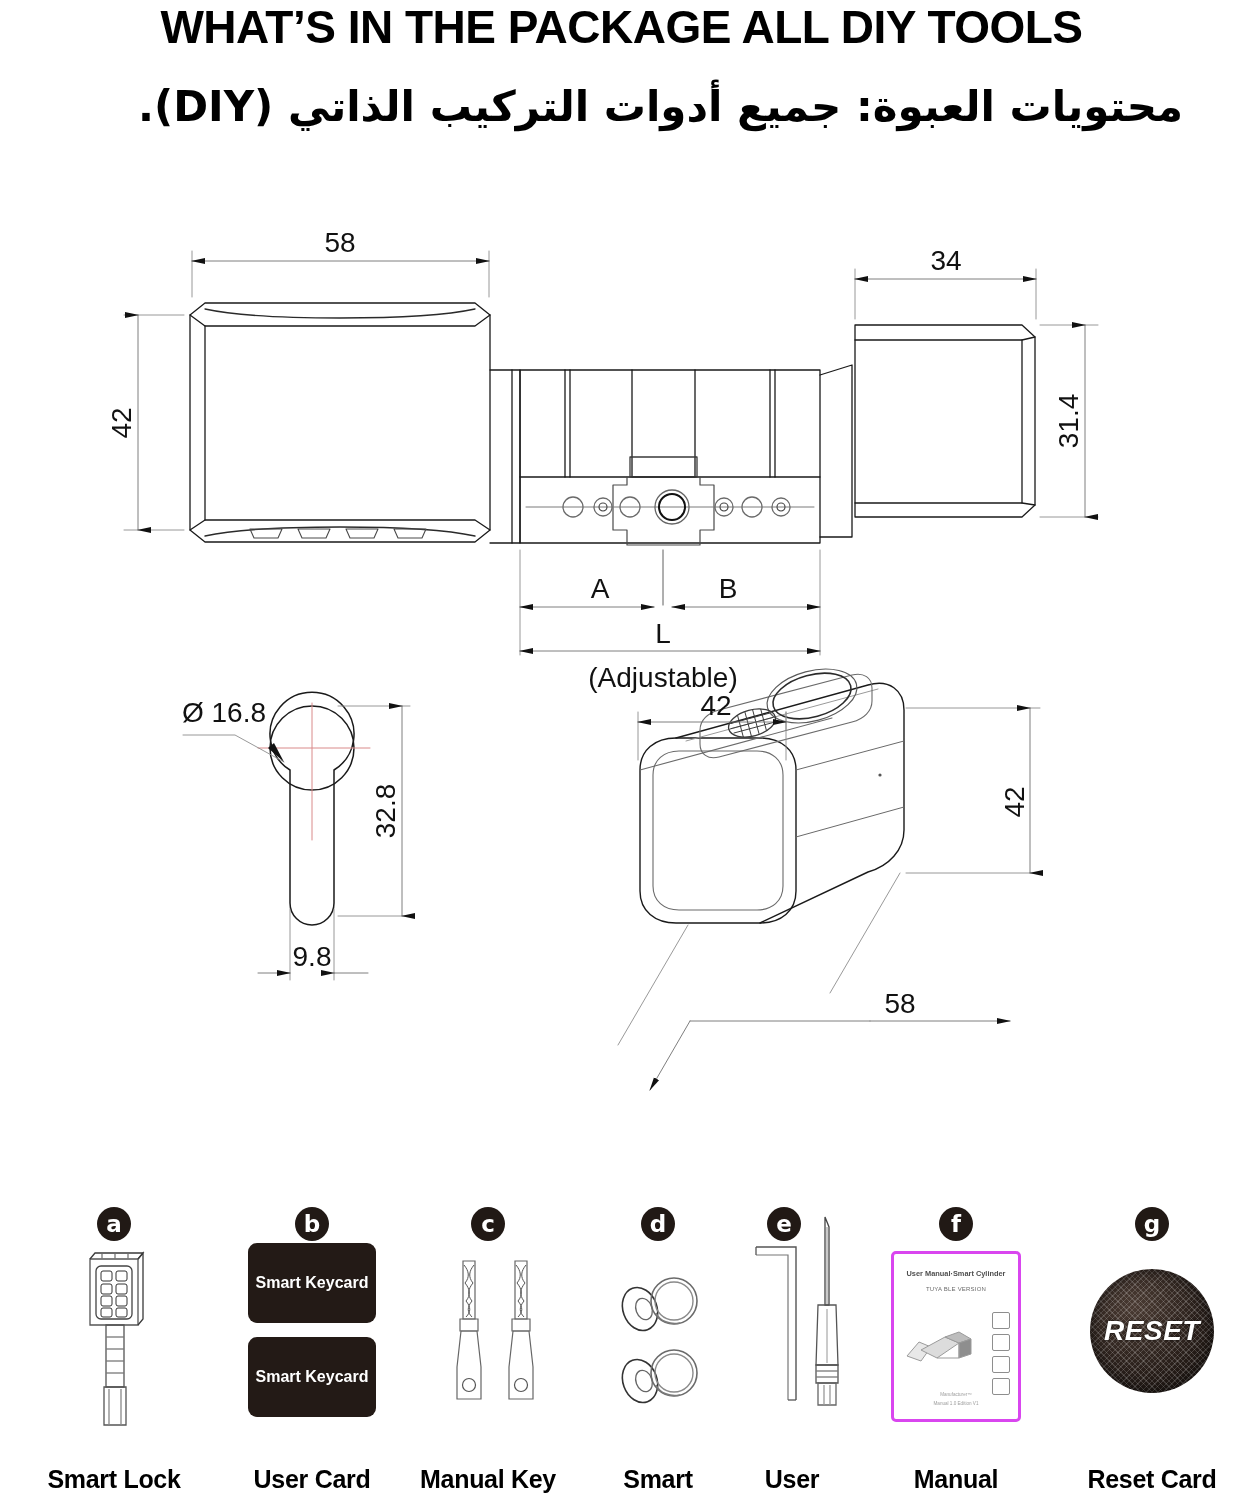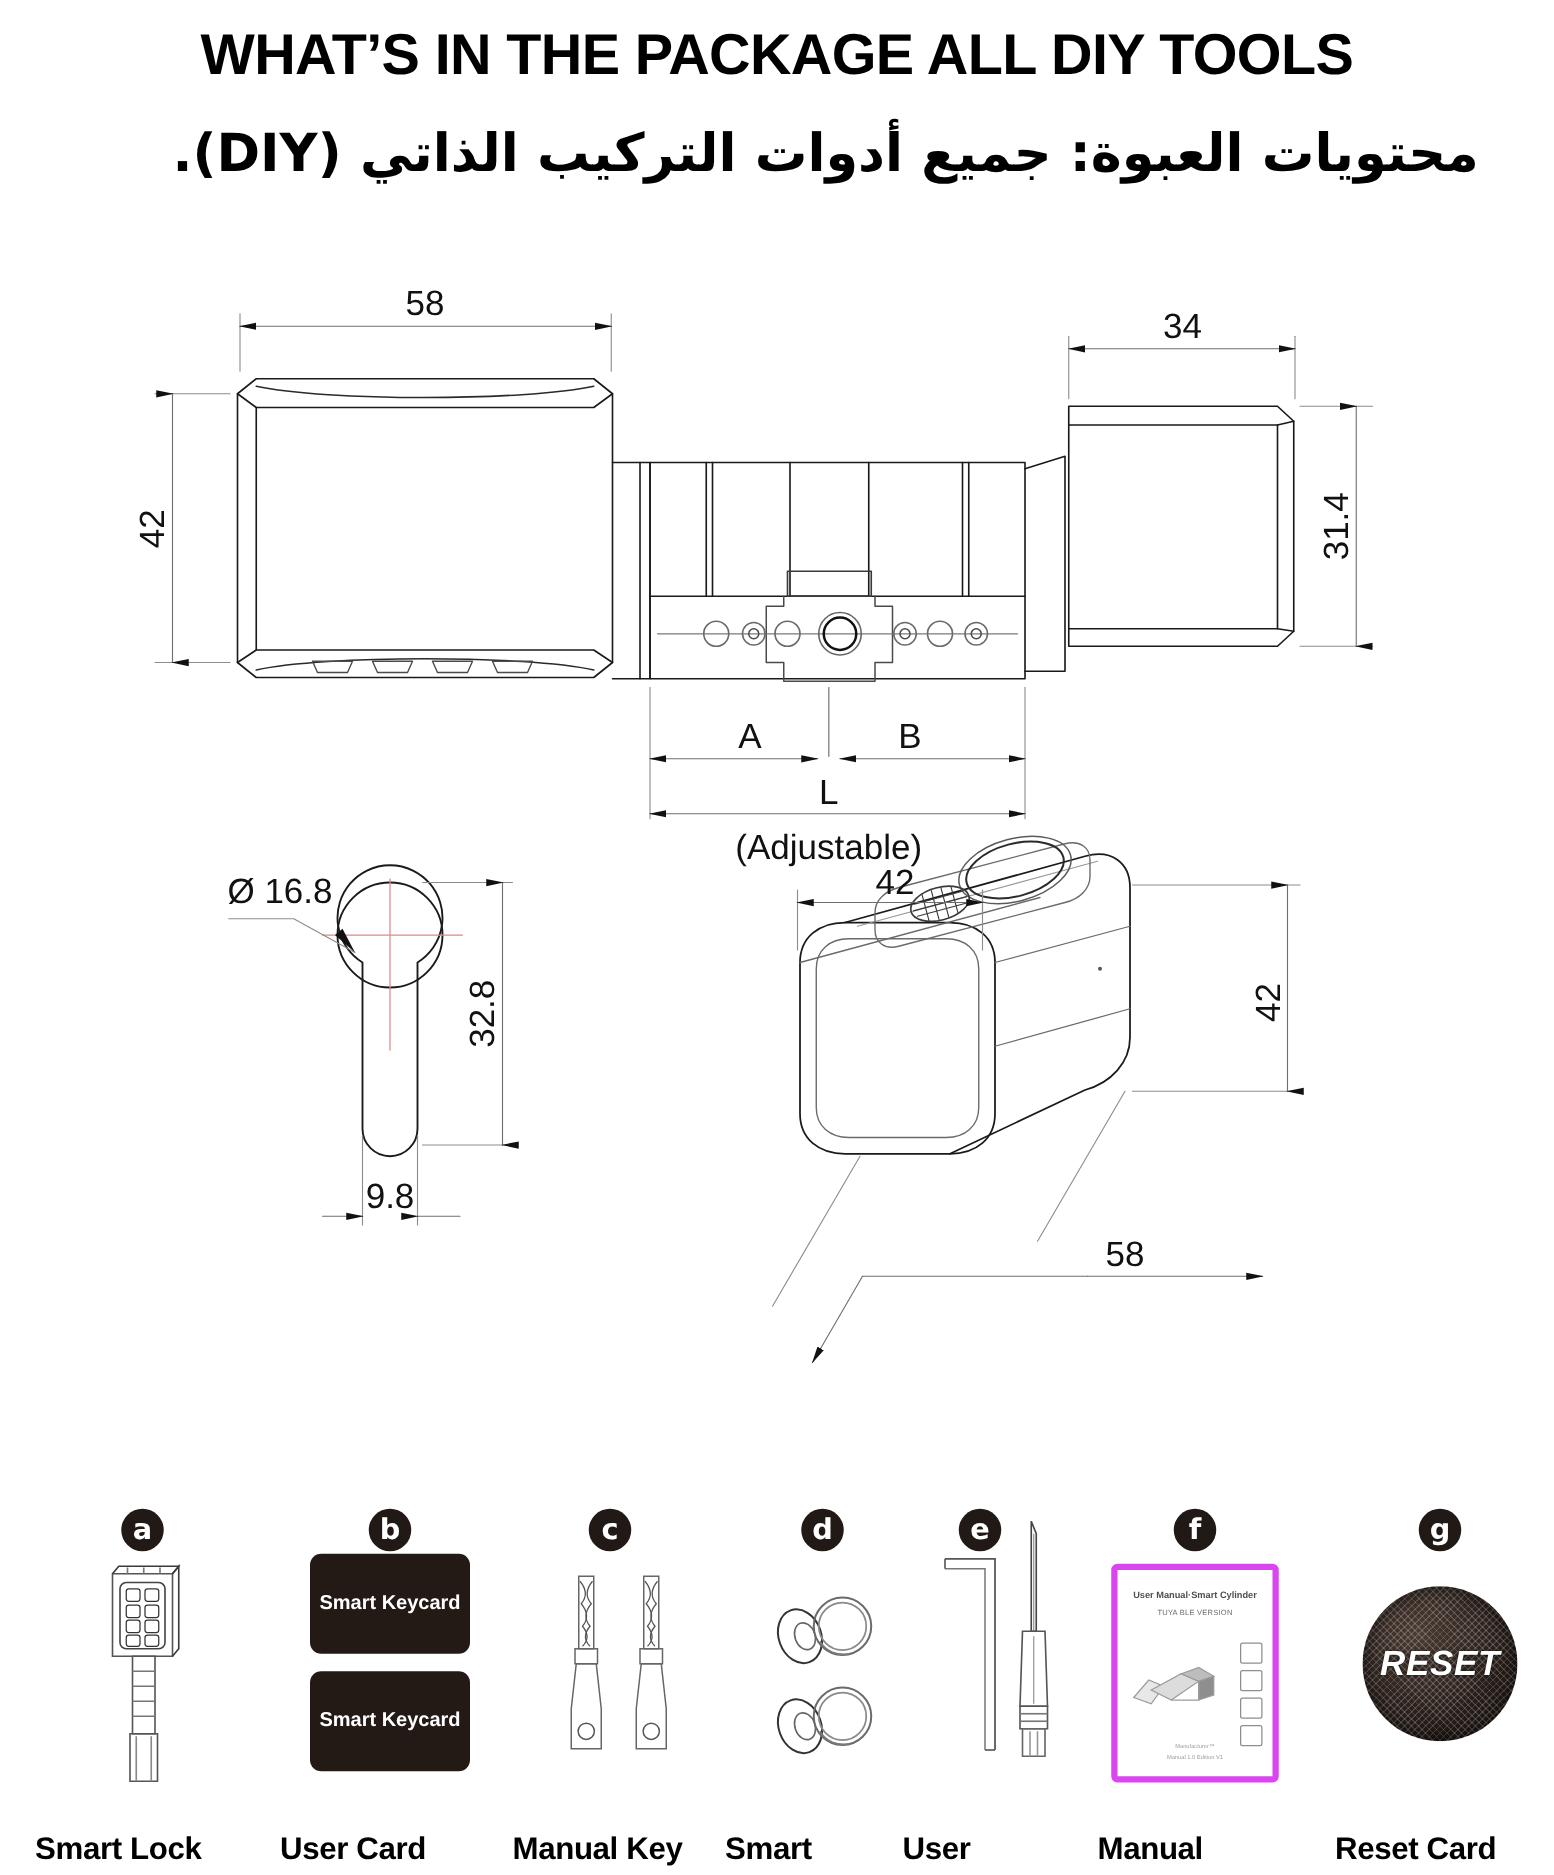--- a/index.html
+++ b/index.html
@@ -12,21 +12,21 @@
     height: 1500px;
     position: relative;
     font-family: "Liberation Sans", "DejaVu Sans", sans-serif;
     color: #000000;
     overflow: hidden;
   }
 
   
   #header {
     position: absolute;
-    left: 0; top: 16px;
+    left: 0; top: 0;
     width: 1243px;
     height: 185px;
   }
   #title-en {
     position: absolute;
     left: 0; top: 4px;
     width: 1243px;
     text-align: center;
     font-family: "Liberation Sans", "DejaVu Sans", sans-serif;
     font-weight: bold;
@@ -92,20 +92,21 @@
     left: 0;
     width: 100%;
     height: 190px;
   }
   .pkg-art svg { display: block; margin: 0 auto; }
   .pkg-label {
     position: absolute;
     bottom: 6px;
     left: 0;
     width: 100%;
+    text-align: center;
     font-family: "Liberation Sans", "DejaVu Sans", sans-serif;
     font-weight: bold;
     font-size: 25px;
     white-space: nowrap;
     letter-spacing: -0.3px;
   }
 
   
   .keycard {
     width: 128px;
@@ -147,21 +148,21 @@
     color: #ffffff;
     letter-spacing: 0.5px;
     text-shadow: 0 0 3px rgba(0,0,0,.8);
   }
 
   
   .manual {
     width: 124px;
     height: 165px;
     margin: 6px auto 0 auto;
-    border: 5px solid #d946ef;
+    border: 3px solid #d946ef;
     border-radius: 5px;
     background: #ffffff;
     position: relative;
     overflow: hidden;
   }
   .manual-title {
     position: absolute;
     left: 0; top: 15px;
     width: 100%;
     text-align: center;

